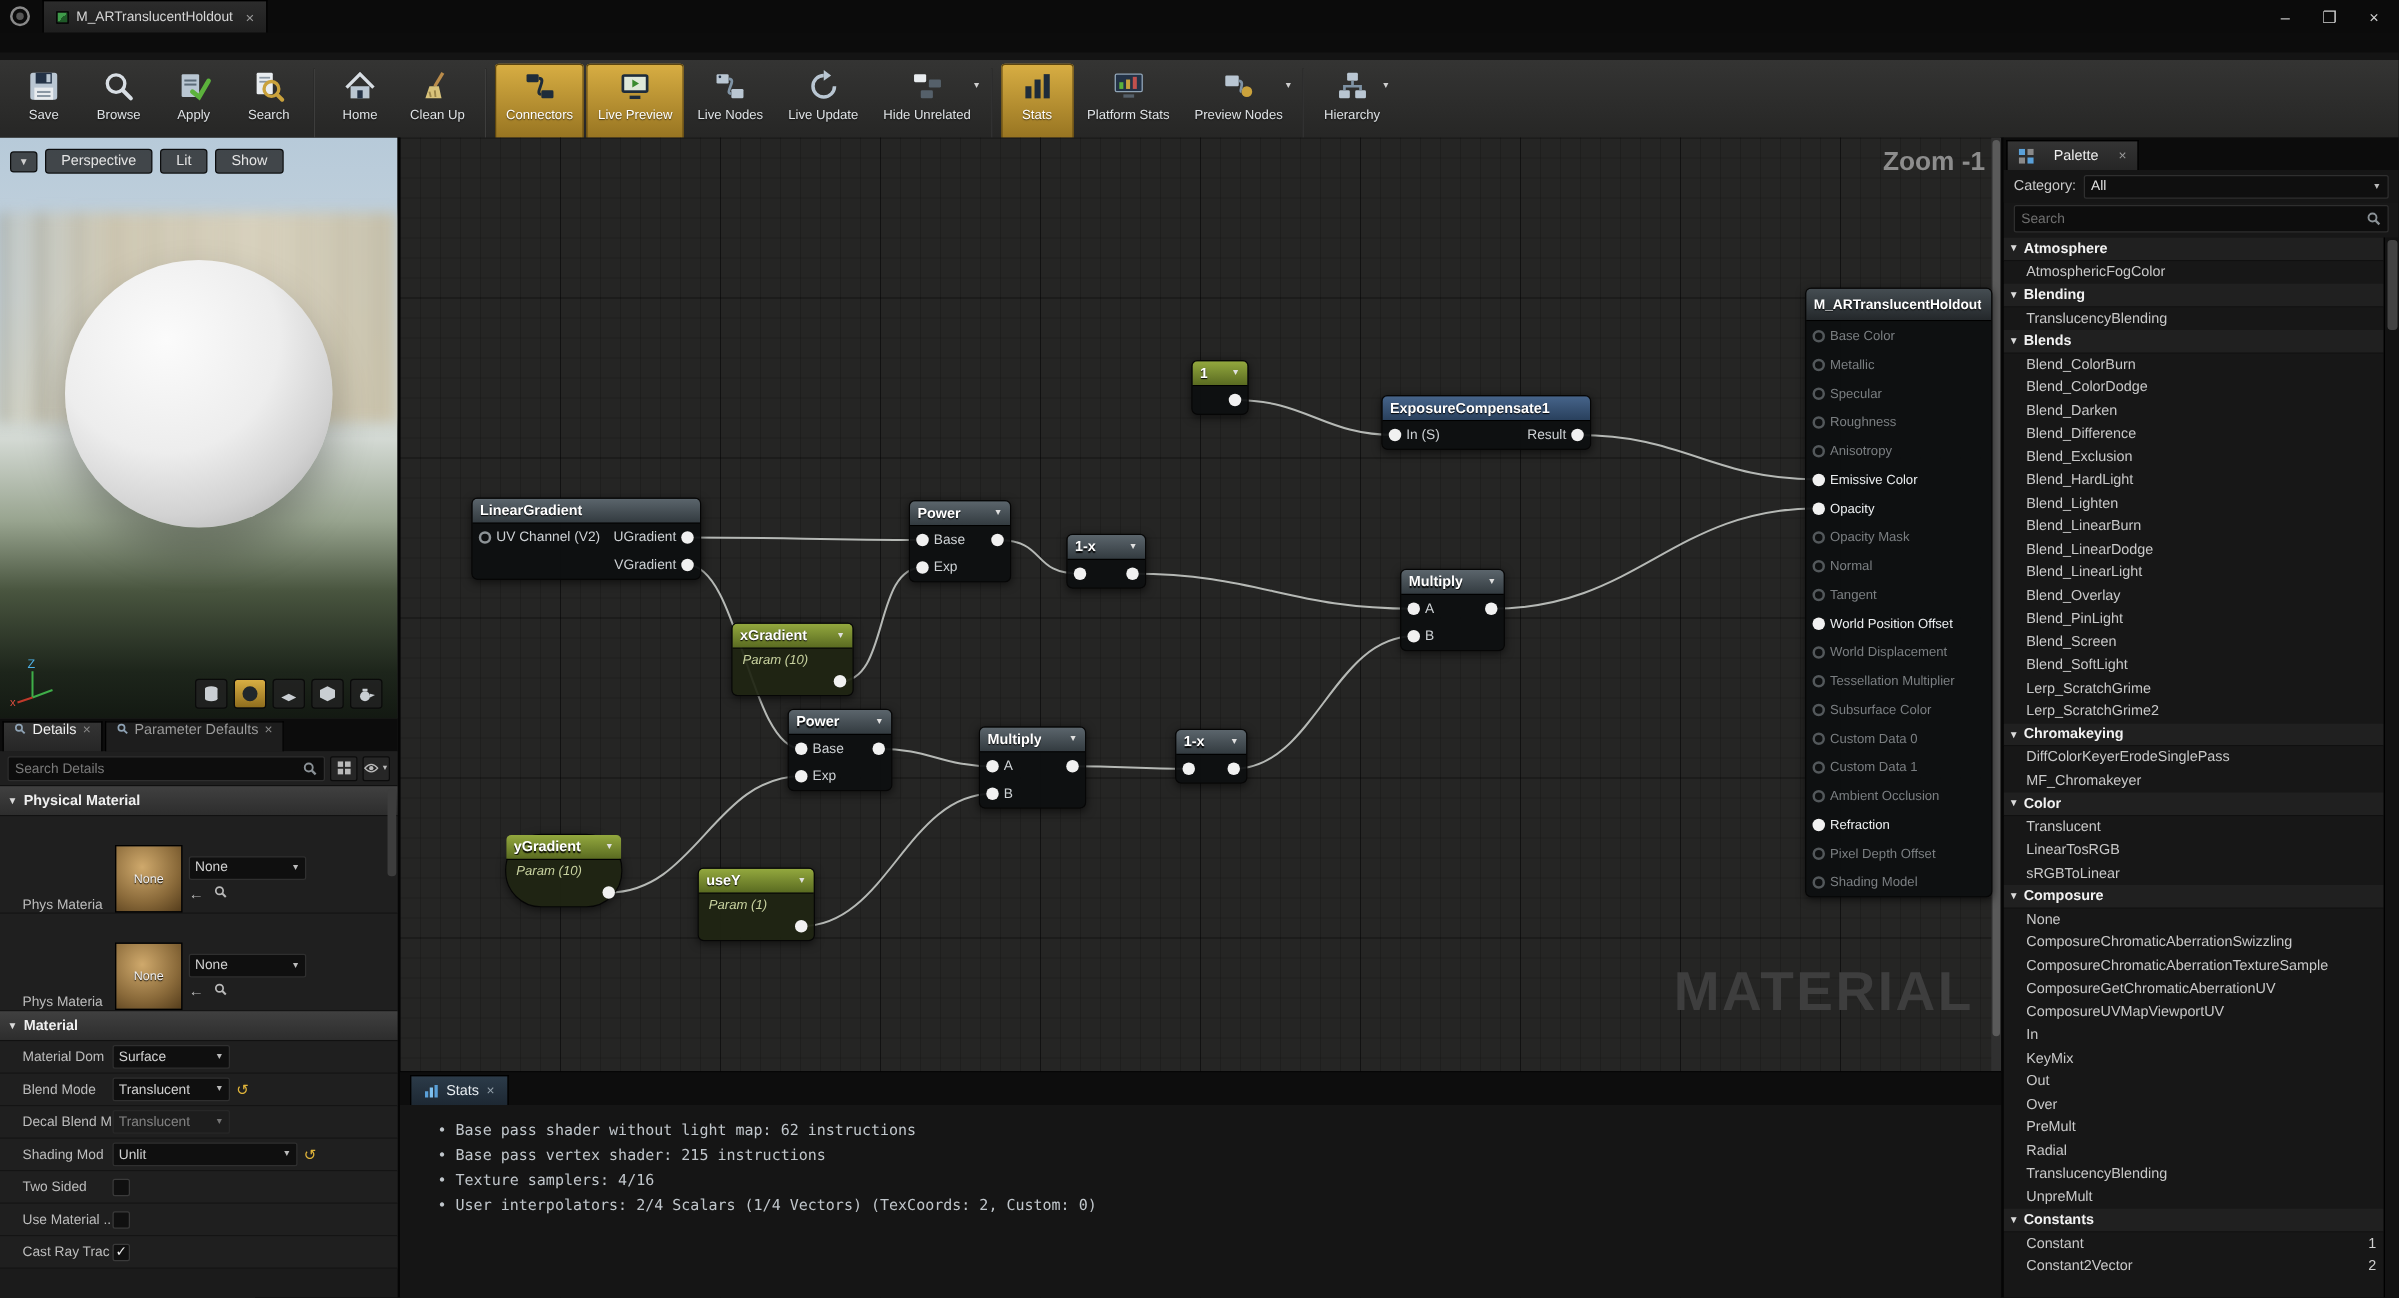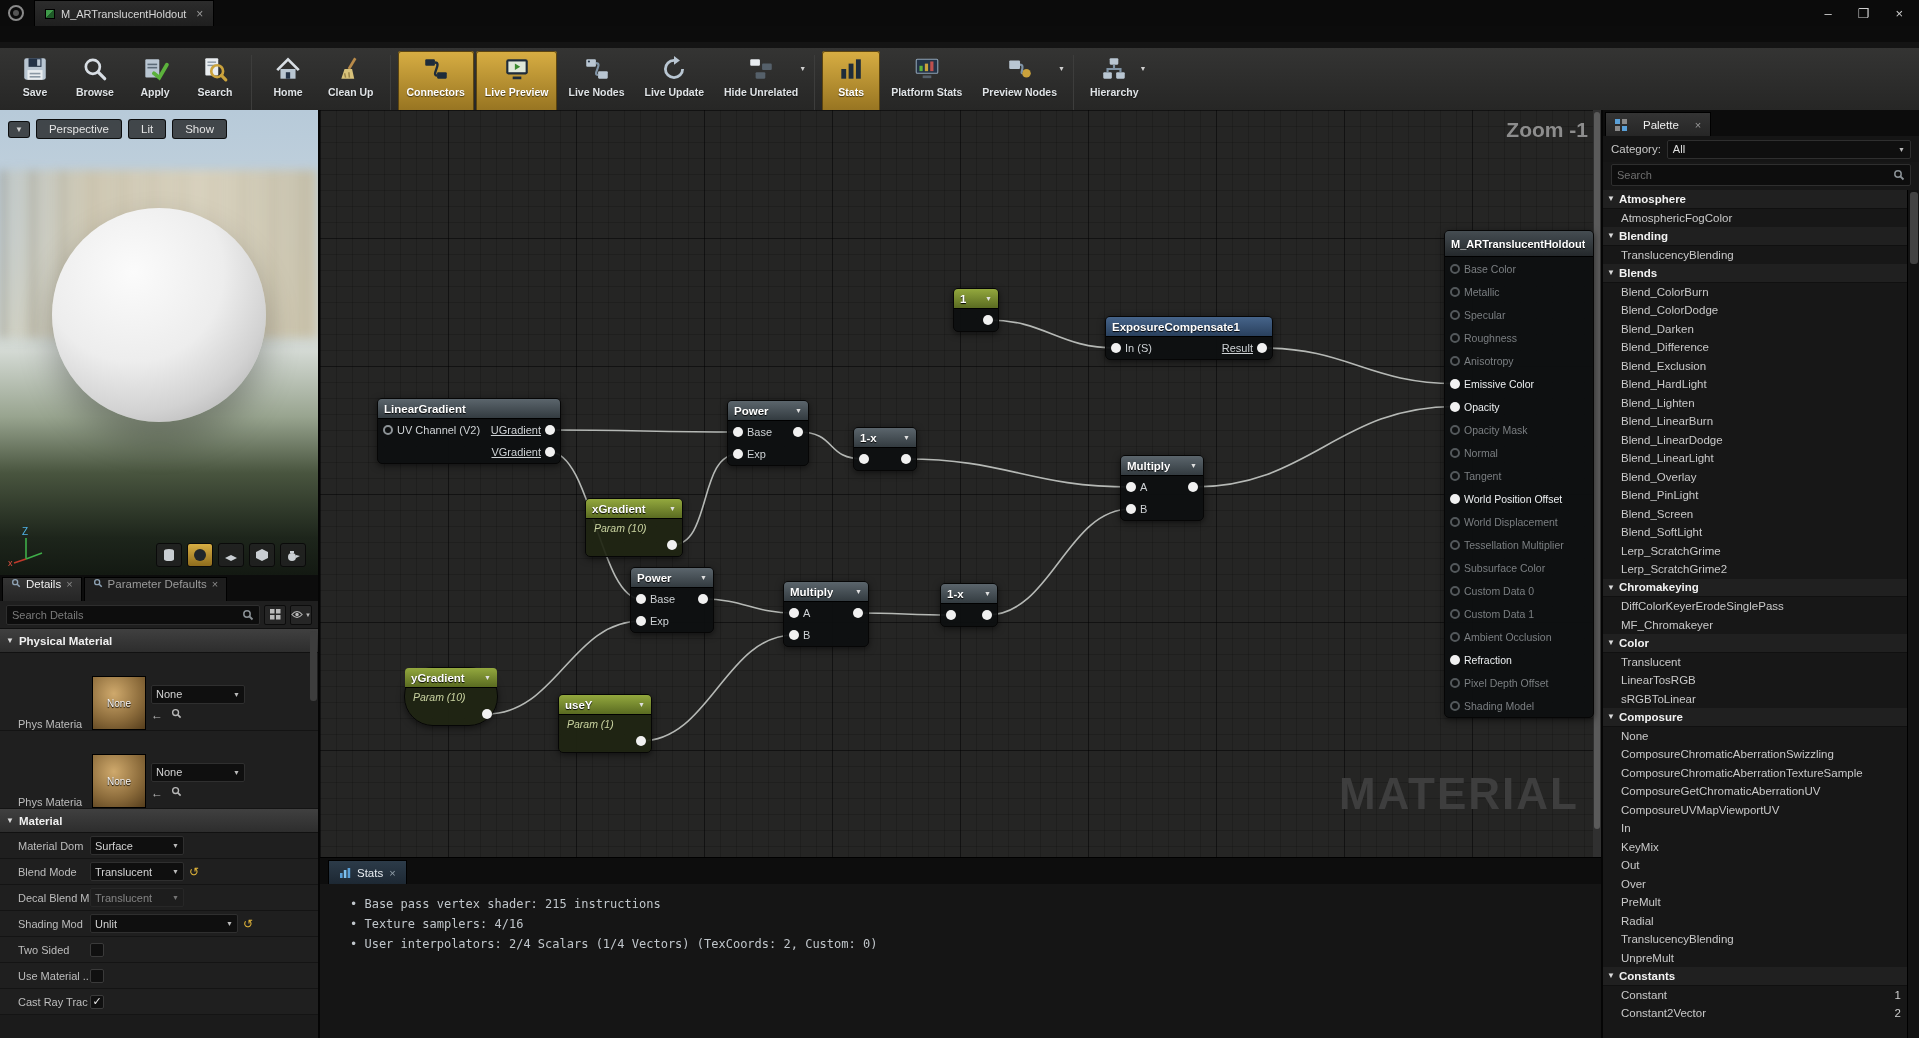--- a/index.html
+++ b/index.html
@@ -10,21 +10,21 @@
   .app-icon{width:16px;height:16px;margin:0 10px 0 8px;border-radius:50%;border:2px solid #8a8a8a;position:relative;}
   .app-icon::after{content:"";position:absolute;left:3px;top:3px;width:6px;height:6px;border-radius:50%;background:#555;}
   .doc-tab{height:26px;display:flex;align-items:center;gap:6px;padding:0 10px;background:linear-gradient(#2c2c2c,#1f1f1f);border:1px solid #000;border-bottom:none;font-size:11px;color:#d6d6d6;}
   .doc-tab .tab-asset-icon{width:10px;height:10px;background:linear-gradient(135deg,#3f9b4a 50%,#1f5a28 50%);border:1px solid #000;}
   .tab-close{color:#9a9a9a;font-size:12px;margin-left:4px;cursor:pointer;}
   .win-controls{margin-left:auto;display:flex;gap:26px;padding-right:16px;font-size:13px;color:#cfcfcf;}
   
   .menubar{position:absolute;left:0;top:26px;width:1919px;height:22px;background:#141414;display:flex;align-items:center;padding-left:8px;border-bottom:1px solid #050505;margin-top:16px;}
   .menu-item{padding:0 11px;font-size:12px;color:#cccccc;height:100%;display:flex;align-items:center;cursor:default;}
   
-  .toolbar{position:absolute;left:0;top:48px;width:1919px;height:74px;background:linear-gradient(#343433,#242423);border-bottom:1px solid #060606;font-weight:bold;}
+  .toolbar{position:absolute;left:0;top:48px;width:1919px;height:74px;background:linear-gradient(#343433,#242423);border-bottom:1px solid #060606;}
   .tb-row{display:flex;align-items:stretch;height:100%;padding:3px 6px;gap:2px;}
   .tb-btn{position:relative;min-width:58px;padding:3px 9px 2px;display:flex;flex-direction:column;align-items:center;justify-content:flex-start;gap:2px;border-radius:3px;cursor:pointer;}
   .tb-btn.active{background:linear-gradient(#d8ae43,#8f6d1d);box-shadow:inset 0 0 0 1px #5c4510;}
   .tb-icon{width:30px;height:30px;display:flex;align-items:center;justify-content:center;}
   .tb-icon svg{width:28px;height:28px;}
   .tb-label{font-size:10.5px;color:#dfe3e6;white-space:nowrap;text-shadow:0 1px 1px rgba(0,0,0,.6);}
   .tb-btn.active .tb-label{color:#fff;}
   .tb-caret{position:absolute;right:1px;top:14px;font-size:7px;color:#cfcfcf;}
   .tb-sep{width:1px;background:#0a0a0a;border-right:1px solid #3d3d3c;margin:4px 5px;}
   
@@ -84,21 +84,21 @@
   .kind-param{background:rgba(31,37,18,.93);}
   .kind-main .node-header{height:26px;background:linear-gradient(#454d52,#24282b);}
   .kind-main .node-title{font-size:11px;}
   .node-row{height:22px;display:flex;align-items:center;gap:4px;padding:0 5px;font-size:11px;color:#ced2d5;white-space:nowrap;}
   .kind-main .node-row{height:23px;font-size:10.5px;}
   .pin{width:10px;height:10px;border-radius:50%;flex:none;}
   .pin.filled{background:#f1f1f1;}
   .pin.hollow{border:2px solid #8d9397;background:transparent;}
   .pin.disabled{border:2px solid #53585b;background:transparent;}
   .row-spacer{flex:1;}
-  .out-label{margin-left:auto;text-decoration:underline;}
+  .out-label{margin-left:auto;}
   .node-sub{font-size:10.5px;font-style:italic;color:#c9d3a0;padding:3px 8px 0;white-space:nowrap;}
   .main-row .pin-name{color:#7b7f82;}
   .main-row.active .pin-name{color:#eceff1;}
   .graph-scroll{position:absolute;right:0;top:0;width:8px;height:747px;background:#303030;}
   .graph-scroll .thumb{position:absolute;left:1px;top:2px;width:6px;height:96%;background:#5a5a5a;border-radius:3px;}
   
   .stats{position:absolute;left:0;bottom:0;width:100%;height:181px;z-index:5;background:#151515;border-top:1px solid #000;}
   .stats-tabbar{height:26px;background:#0d0d0d;display:flex;align-items:flex-end;padding:2px 8px 0;}
   .stats-tab{height:24px;display:flex;align-items:center;gap:6px;padding:0 10px;background:linear-gradient(#2c3b49,#1d2833);border:1px solid #000;border-bottom:none;font-size:11.5px;color:#e8edf1;}
   .stats-tab .tab-x{color:#93a0aa;font-size:11px;}
@@ -826,20 +826,21 @@
         <svg width="12" height="12" viewBox="0 0 12 12">
             <rect x="1" y="6" width="2.6" height="5" fill="#5aa0d8"></rect>
             <rect x="4.8" y="3" width="2.6" height="8" fill="#7ec0ee"></rect>
             <rect x="8.6" y="1" width="2.6" height="10" fill="#5aa0d8"></rect>
           </svg>
         <span>Stats</span>
         <span class="tab-x">×</span>
       </div>
     </div>
     <div class="stats-body">
+        <div class="stat-line">•  Base pass shader without light map: 62 instructions</div>
         <div class="stat-line">•  Base pass vertex shader: 215 instructions</div>
         <div class="stat-line">•  Texture samplers: 4/16</div>
         <div class="stat-line">•  User interpolators: 2/4 Scalars (1/4 Vectors) (TexCoords: 2, Custom: 0)</div>
       </div>
   </div>
 </div>
 
 <div class="palette">
   <div class="p-tabbar">
     <div class="p-tab">

